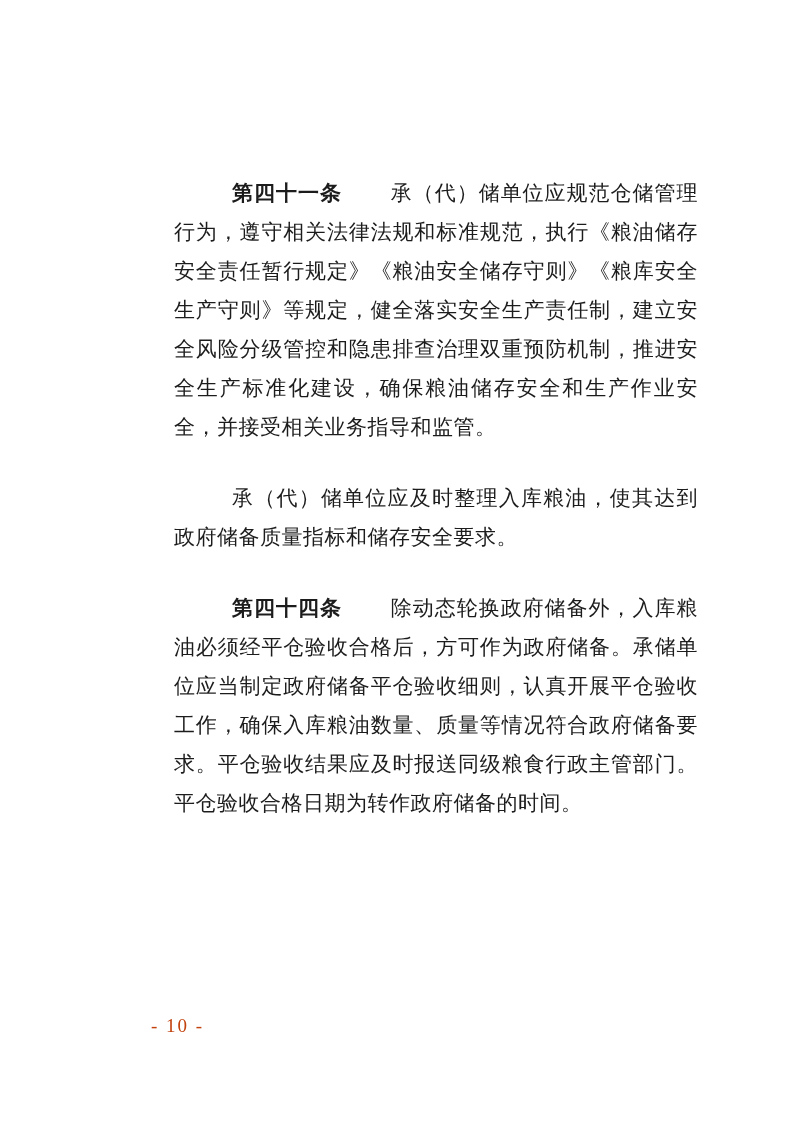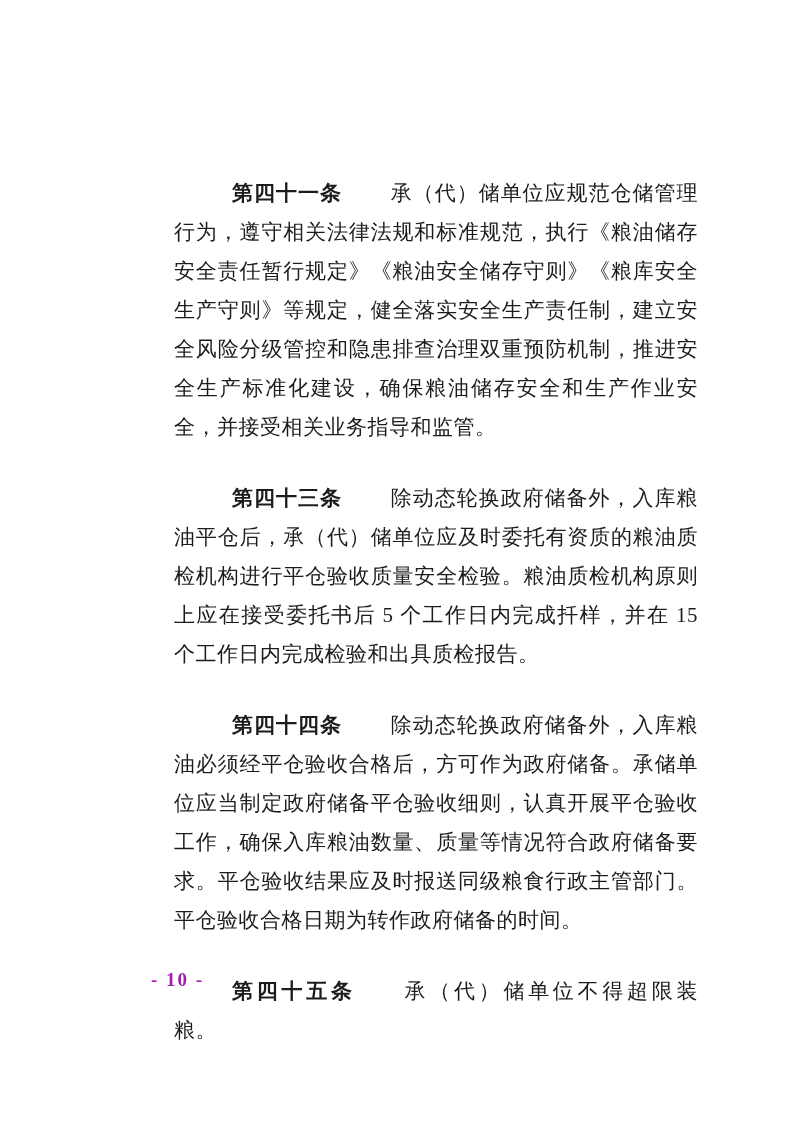--- a/index.html
+++ b/index.html
@@ -29,41 +29,39 @@
     color: #1c1c1c;
     letter-spacing: 0.5px;
   }
   .article-heading {
     font-weight: 700;
     margin-right: 0.8em;
   }
   .page-footer {
     position: absolute;
     left: 103px;
-    top: 920px;
+    top: 966px;
     font-size: 19px;
     line-height: 24px;
     letter-spacing: 2px;
-    color: #a21caf;
-    font-weight: bold;
+    color: #c2410c;
   }
 </style>
 </head>
 <body>
 
 <div class="page">
   <div class="content">
 
     <p class="para"><b class="article-heading">第四十一条</b><span>承（代）储单位应规范仓储管理行为，遵守相关法律法规和标准规范，执行《粮油储存安全责任暂行规定》《粮油安全储存守则》《粮库安全生产守则》等规定，健全落实安全生产责任制，建立安全风险分级管控和隐患排查治理双重预防机制，推进安全生产标准化建设，确保粮油储存安全和生产作业安全，并接受相关业务指导和监管。</span></p>
 
 
+    <p class="para"><span>承（代）储单位应及时整理入库粮油，使其达到政府储备质量指标和储存安全要求。</span></p>
 
-    <p class="para"><b class="article-heading">第四十三条</b><span>除动态轮换政府储备外，入库粮油平仓后，承（代）储单位应及时委托有资质的粮油质检机构进行平仓验收质量安全检验。粮油质检机构原则上应在接受委托书后 5 个工作日内完成扦样，并在 15 个工作日内完成检验和出具质检报告。</span></p>
 
     <p class="para"><b class="article-heading">第四十四条</b><span>除动态轮换政府储备外，入库粮油必须经平仓验收合格后，方可作为政府储备。承储单位应当制定政府储备平仓验收细则，认真开展平仓验收工作，确保入库粮油数量、质量等情况符合政府储备要求。平仓验收结果应及时报送同级粮食行政主管部门。平仓验收合格日期为转作政府储备的时间。</span></p>
 
-    <p class="para"><b class="article-heading">第四十五条</b><span>承（代）储单位不得超限装粮。</span></p>
 
 
   </div>
 
   <div class="page-footer">- 10 -</div>
 </div>
 
 </body></html>

